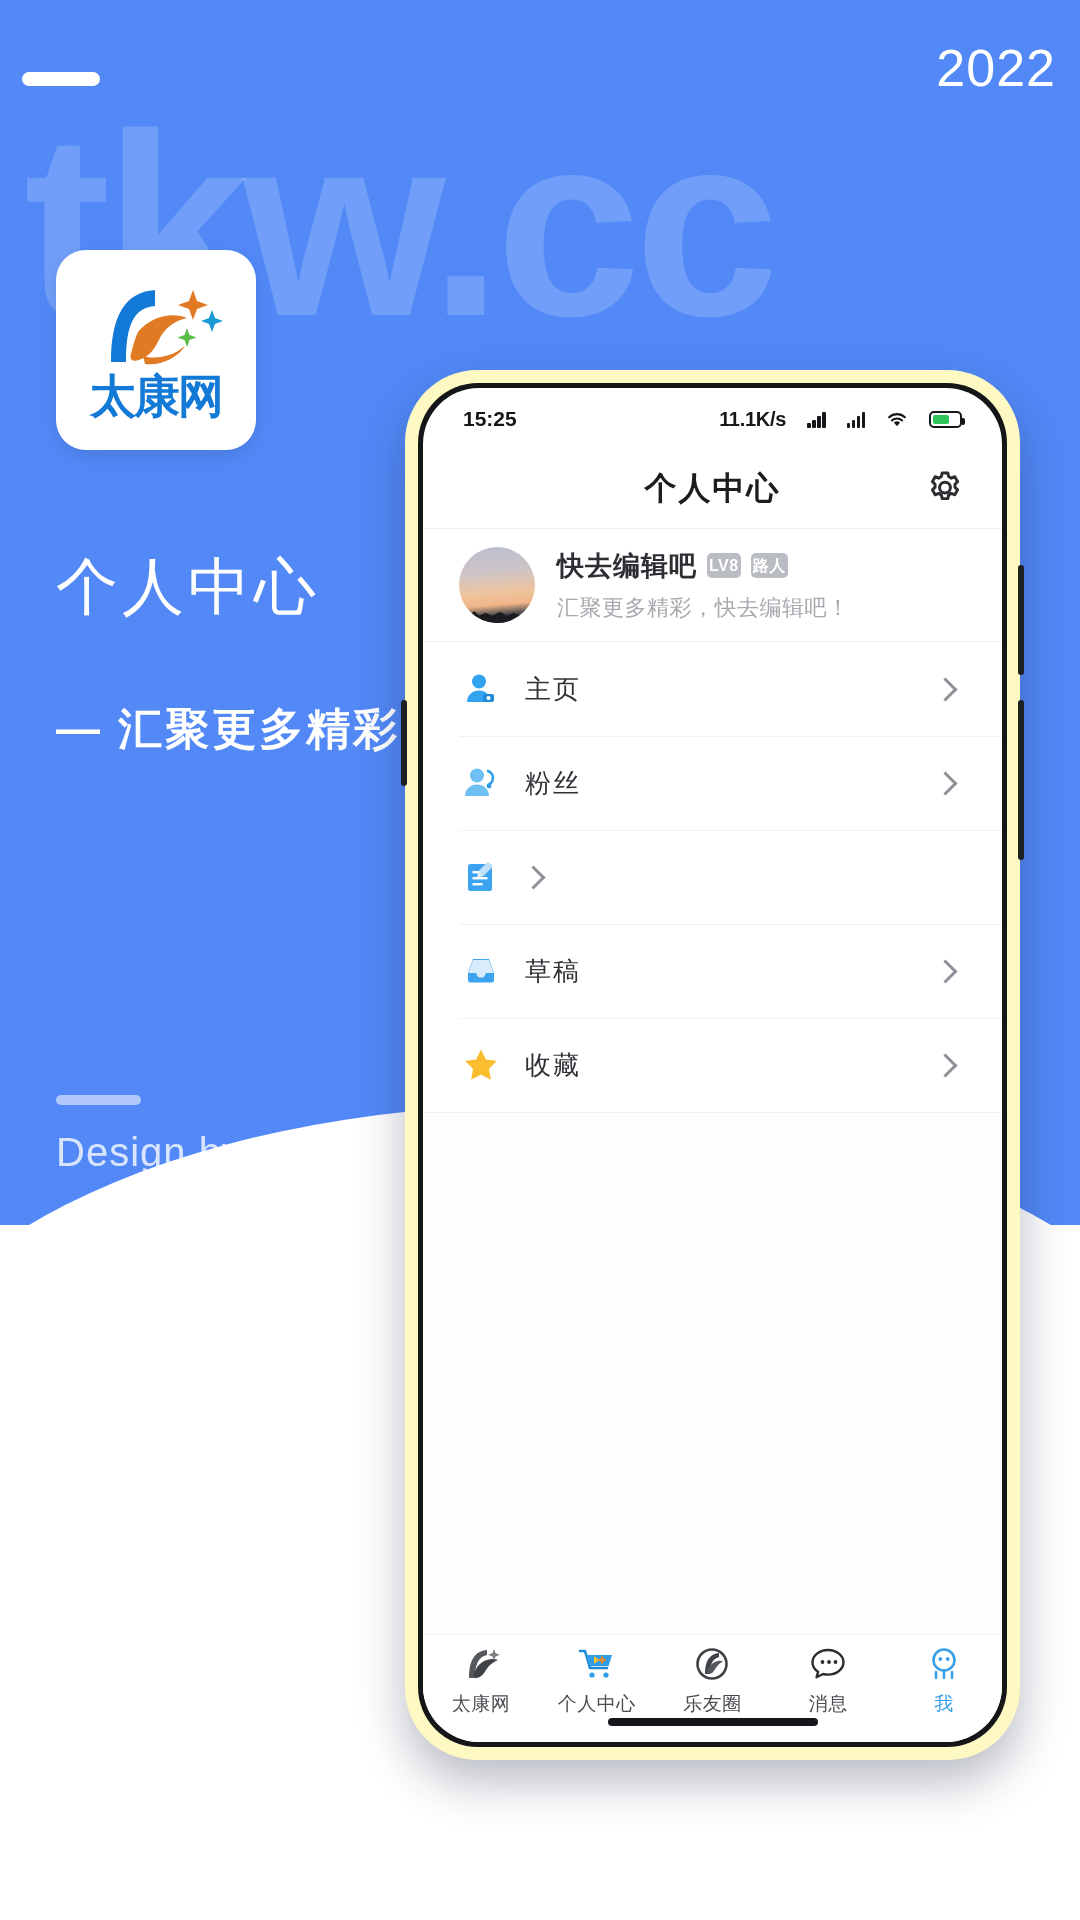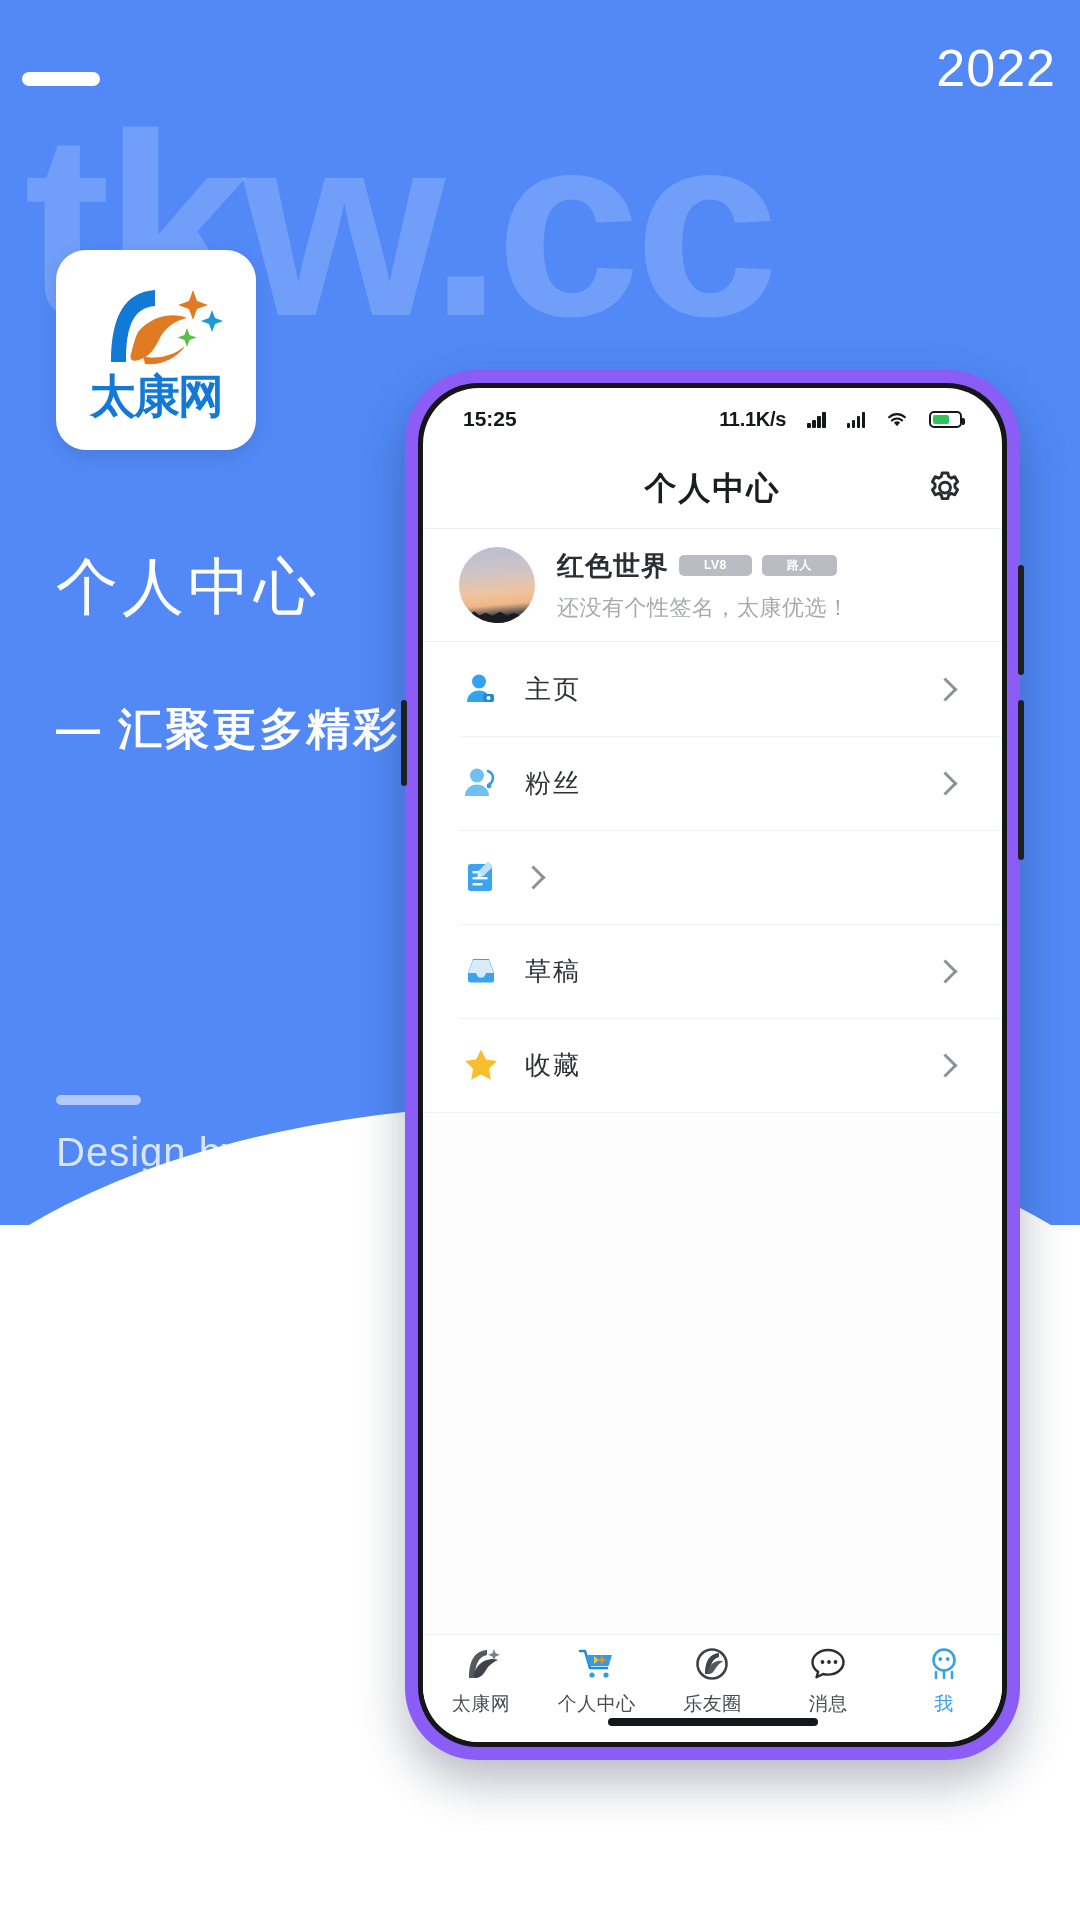--- a/index.html
+++ b/index.html
@@ -81,21 +81,21 @@
     position:absolute;left:56px;top:1130px;
     font-size:40px;font-weight:400;color:rgba(255,255,255,.78);
     letter-spacing:1px;
   }
 
   
   #phone{
     position:absolute;left:405px;top:370px;
     width:615px;height:1390px;
     border-radius:72px;
-    background:#8b5cf6;
+    background:#fef9c3;
     box-shadow:0 22px 48px rgba(20,30,60,.30);
     padding:13px;
     box-sizing:border-box;
   }
   #phone-inner{
     width:100%;height:100%;
     border-radius:60px;
     background:#141618;
     padding:5px;box-sizing:border-box;
   }
@@ -160,22 +160,22 @@
   }
   #avatar:after{
     content:"";position:absolute;left:0;bottom:0;width:100%;height:20%;
     background:#1c1b20;
     clip-path:polygon(0 45%,7% 28%,13% 48%,20% 22%,27% 50%,35% 33%,44% 52%,54% 26%,63% 50%,72% 34%,82% 52%,90% 40%,100% 55%,100% 100%,0 100%);
   }
   #profile-text{display:flex;flex-direction:column;justify-content:center;gap:9px;}
   #name-row{display:flex;align-items:center;gap:10px;}
   #uname{font-size:27px;font-weight:700;color:#2c2e33;letter-spacing:1px;}
   .badge{
-    font-size:12px;font-weight:700;color:#ffffff;background:#b9bcc2;
-    padding:2px 25px;border-radius:5px;letter-spacing:.5px;line-height:1.35;
+    font-size:16px;font-weight:700;color:#ffffff;background:#b9bcc2;
+    padding:2px 2px;border-radius:5px;letter-spacing:.5px;line-height:1.35;
   }
   #signature{font-size:22px;color:#a7a9ae;letter-spacing:.5px;}
 
   #profile-sep{height:1px;background:#eceef1;flex:0 0 1px;margin:0 0 0 0;}
 
   
   #menu{background:#ffffff;flex:0 0 auto;}
   .mrow{
     height:94px;display:flex;align-items:center;
     padding:0 36px;box-sizing:border-box;cursor:pointer;position:relative;
@@ -280,25 +280,25 @@
           <path fill="none" stroke="#2b2d31" stroke-width="1.7" stroke-linejoin="round" d="M10.4 2.8h3.2l.5 2.1 1.5.9 2-.8 1.6 2.8-1.5 1.5v1.7l1.5 1.5-1.6 2.8-2-.8-1.5.9-.5 2.1h-3.2l-.5-2.1-1.5-.9-2 .8-1.6-2.8 1.5-1.5v-1.7L4.8 7.8l1.6-2.8 2 .8 1.5-.9z"></path>
           <circle cx="12" cy="11.2" r="3.1" fill="none" stroke="#2b2d31" stroke-width="1.7"></circle>
         </svg>
       </div>
       <div id="appbar-sep"></div>
 
       <div id="profile">
         <div id="avatar"></div>
         <div id="profile-text">
           <div id="name-row">
-            <span id="uname">红色世界</span>
+            <span id="uname">快去编辑吧</span>
             <span class="badge">LV8</span>
             <span class="badge">路人</span>
           </div>
-          <div id="signature">还没有个性签名，太康优选！</div>
+          <div id="signature">汇聚更多精彩，快去编辑吧！</div>
         </div>
       </div>
       <div id="profile-sep"></div>
 
       <div id="menu">
 
         <div class="mrow">
           <span class="micon">
             <svg width="40" height="40" viewBox="0 0 40 40">
               <circle cx="18" cy="12.5" r="7" fill="#33a3ef"></circle>

